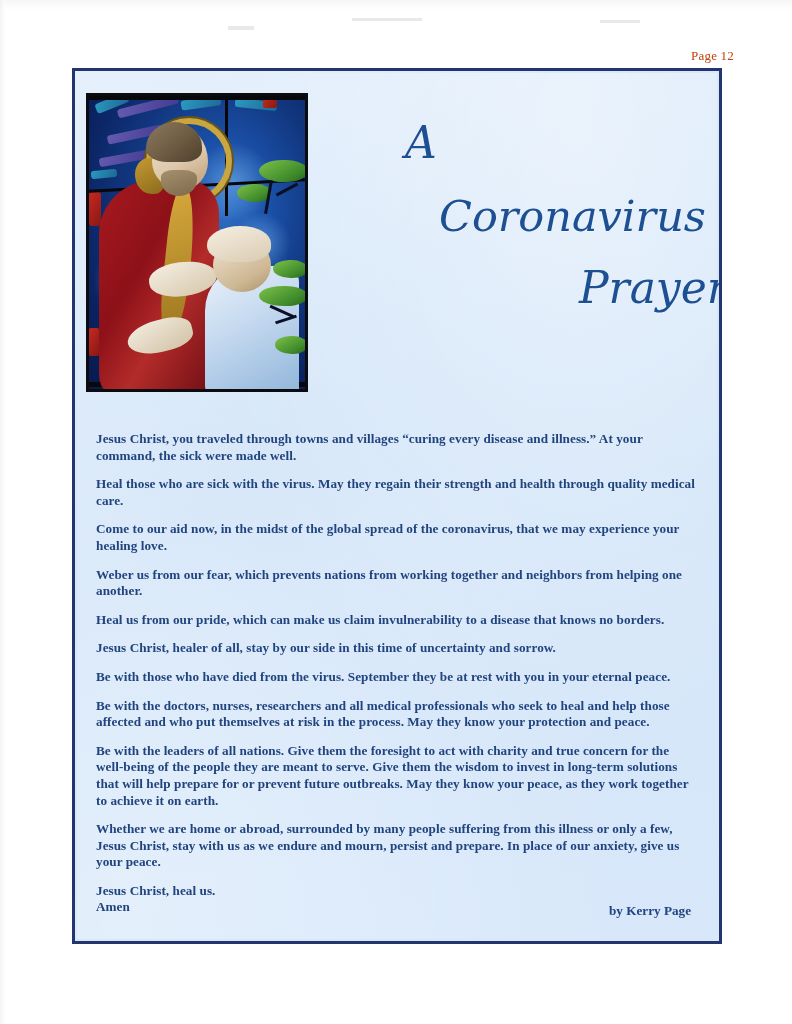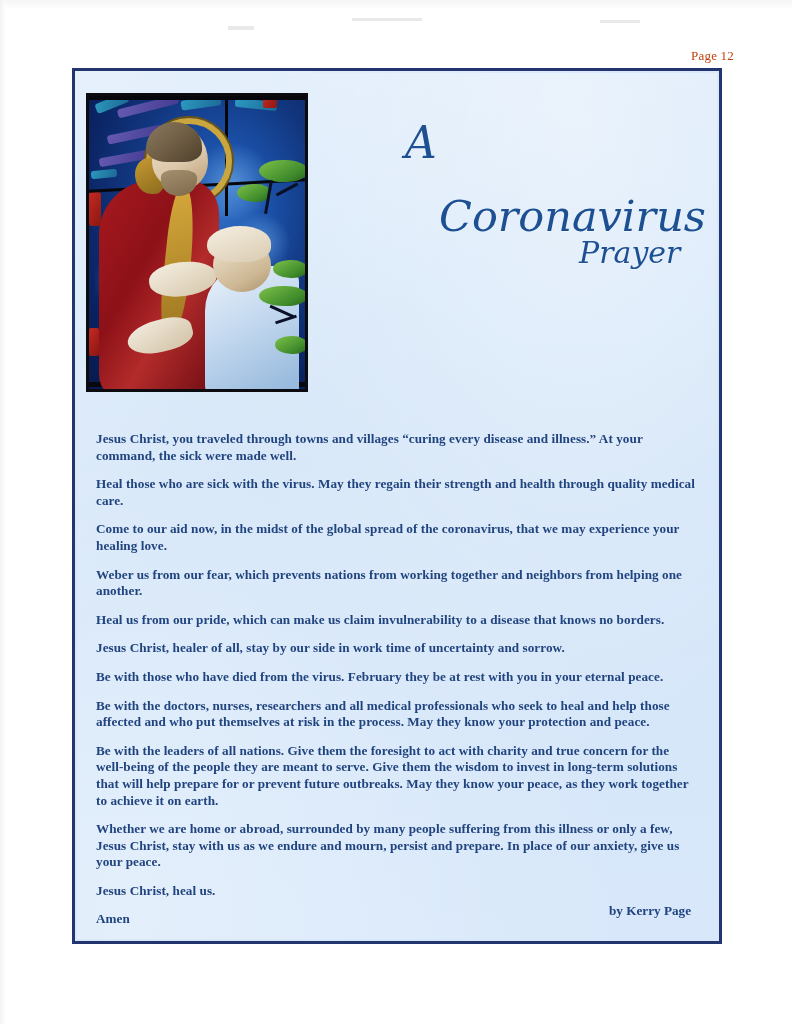--- a/index.html
+++ b/index.html
@@ -243,22 +243,23 @@
   .title-a {
     font-size: 44px;
     margin-left: 78px;
   }
   .title-main {
     font-size: 43px;
     margin-left: 112px;
     margin-top: 30px;
   }
   .title-sub {
-    font-size: 30px;
+    font-size: 44px;
     margin-left: 252px;
+    margin-top: 28px;
   }
 
   
   .prayer-body {
     position: absolute;
     left: 21px;
     right: 24px;
     top: 360px;
   }
   .prayer-body p {
@@ -357,24 +358,24 @@
         <div class="title-line title-sub">Prayer</div>
       </div>
     </div>
 
     <div class="prayer-body">
       <p>Jesus Christ, you traveled through towns and villages “curing every disease and illness.” At your command, the sick were made well.</p>
       <p>Heal those who are sick with the virus. May they regain their strength and health through quality medical care.</p>
       <p>Come to our aid now, in the midst of the global spread of the coronavirus, that we may experience your healing love.</p>
       <p>Weber us from our fear, which prevents nations from working together and neighbors from helping one another.</p>
       <p>Heal us from our pride, which can make us claim invulnerability to a disease that knows no borders.</p>
-      <p>Jesus Christ, healer of all, stay by our side in work time of uncertainty and sorrow.</p>
-      <p>Be with those who have died from the virus. February they be at rest with you in your eternal peace.</p>
+      <p>Jesus Christ, healer of all, stay by our side in this time of uncertainty and sorrow.</p>
+      <p>Be with those who have died from the virus. September they be at rest with you in your eternal peace.</p>
       <p>Be with the doctors, nurses, researchers and all medical professionals who seek to heal and help those affected and who put themselves at risk in the process. May they know your protection and peace.</p>
       <p>Be with the leaders of all nations. Give them the foresight to act with charity and true concern for the well-being of the people they are meant to serve. Give them the wisdom to invest in long-term solutions that will help prepare for or prevent future outbreaks. May they know your peace, as they work together to achieve it on earth.</p>
       <p>Whether we are home or abroad, surrounded by many people suffering from this illness or only a few, Jesus Christ, stay with us as we endure and mourn, persist and prepare. In place of our anxiety, give us your peace.</p>
-      <p style="margin-bottom:12px;">Jesus Christ, heal us.</p>
+      <p style="margin-bottom:0;">Jesus Christ, heal us.</p>
       <p class="closing">Amen</p>
     </div>
 
     <div class="byline">by Kerry Page</div>
   </div>
 </div>
 
 </body></html>

